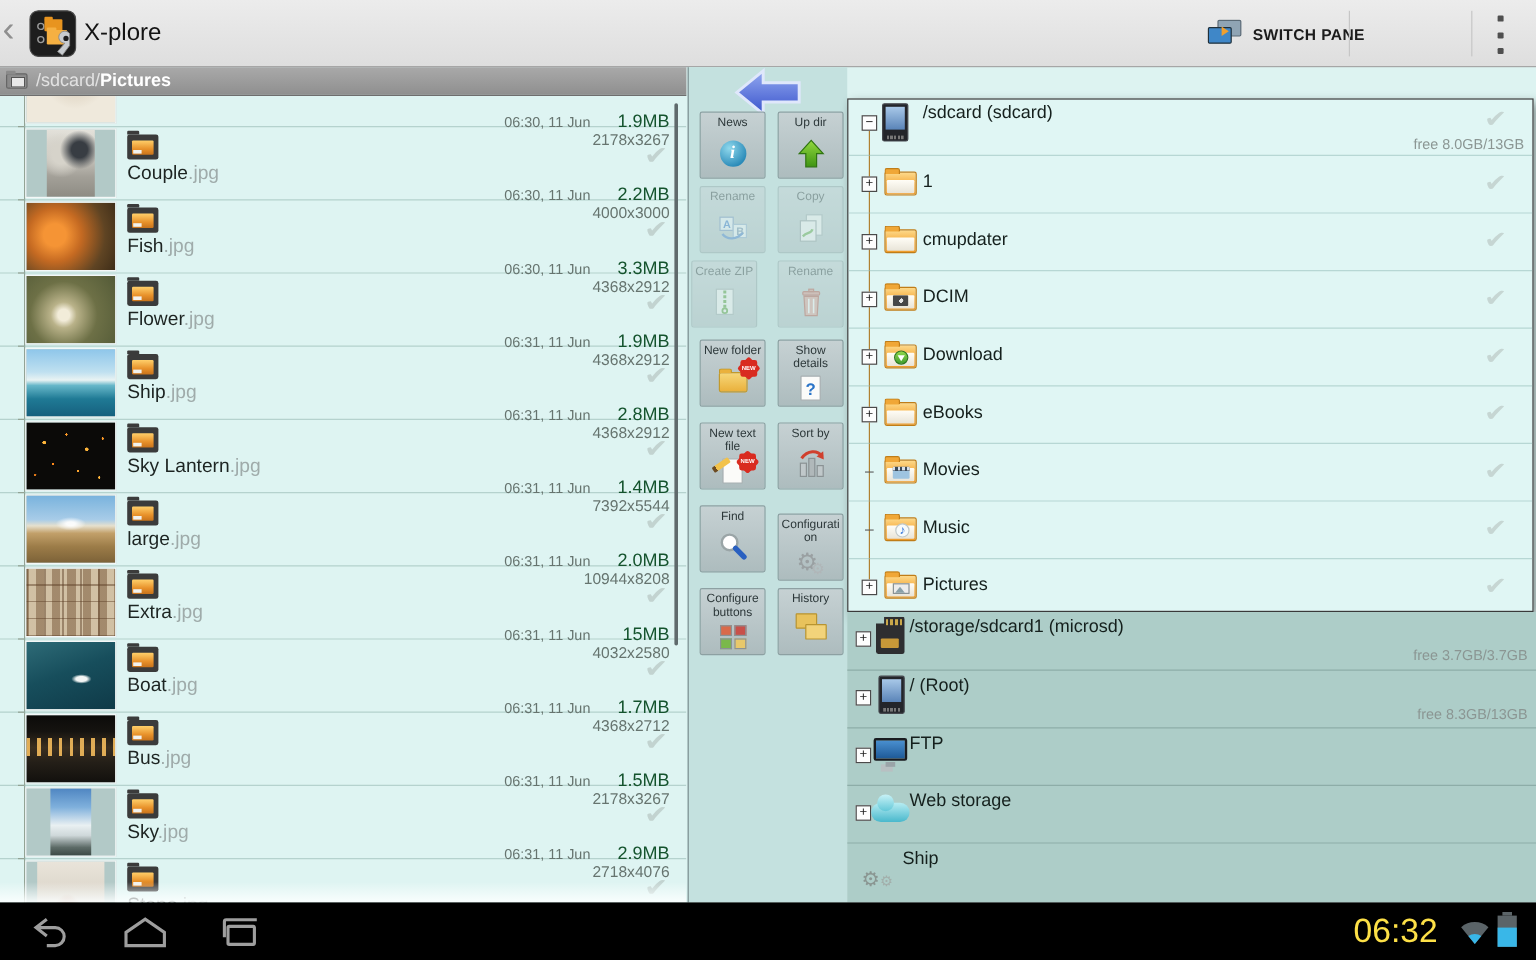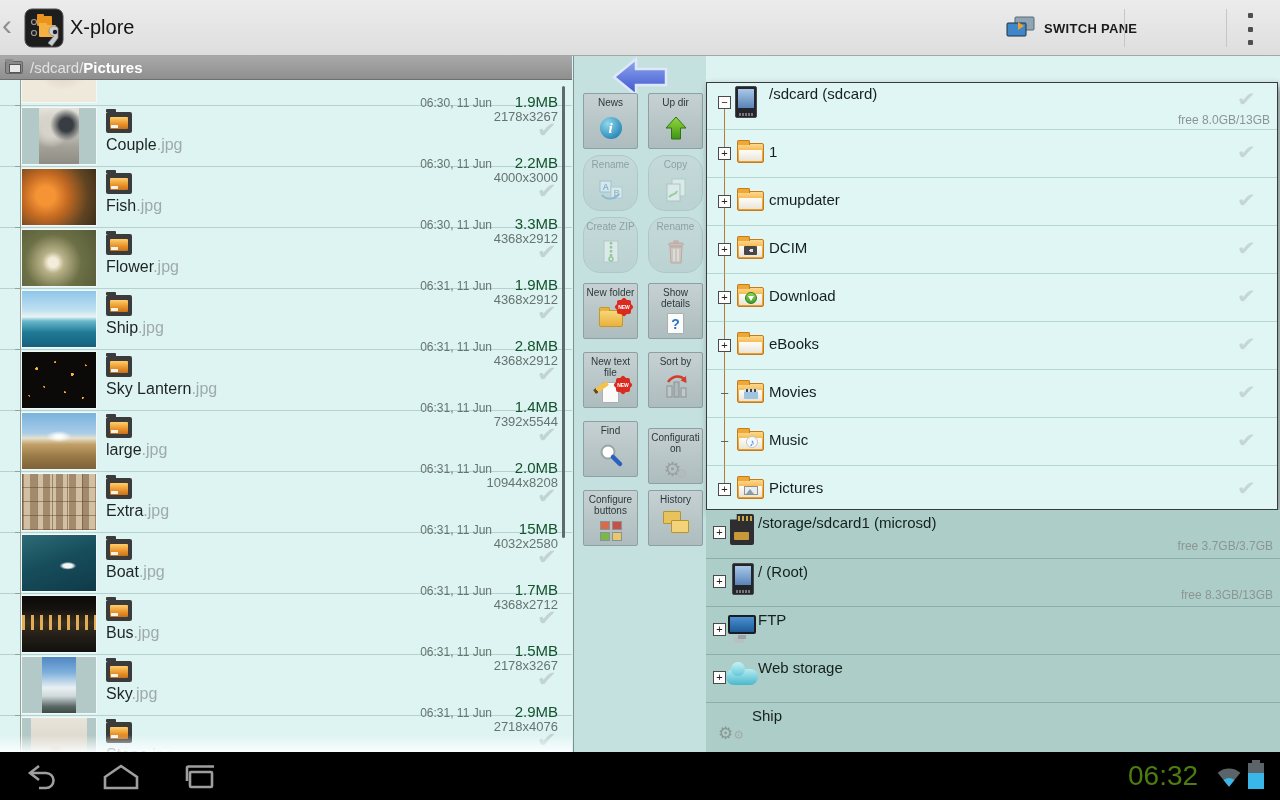--- a/index.html
+++ b/index.html
@@ -101,21 +101,21 @@
   #lscroll { position:absolute; left:562px; top:6px; width:3px; height:452px; background:#5f6a6c; border-radius:2px; }
   #glow { position:absolute; left:0; top:655px; width:572px; height:17px;
     background:linear-gradient(to top, rgba(252,255,255,.9), rgba(252,255,255,0)); }
 
   
   #midcol { position:absolute; left:573px; top:56px; width:133px; height:696px;
     background:#c4e1df; border-left:1px solid #7c8f91; }
   #bigarrow { position:absolute; left:36px; top:0; }
   .tbtn { position:absolute; width:55px; height:56px; border:1px solid #8da0a2; border-radius:2px;
     background:linear-gradient(180deg,#c6d1d3,#adbcbe); display:flex; flex-direction:column; align-items:center; }
-  .tbtn.dis { opacity:.38;border-radius:17px; }
+  .tbtn.dis { opacity:.38; }
   .tlabel { font-size:10px; line-height:11px; color:#2d383a; text-align:center; padding-top:3px; overflow-wrap:anywhere; }
   .tico { flex:1; display:flex; align-items:center; justify-content:center; position:relative; width:100%; }
 
   .ic-news { width:22px; height:22px; border-radius:50%; background:radial-gradient(circle at 35% 30%, #8fd8ec, #2a8ab8 75%);
     color:#fff; font:italic bold 15px "Liberation Serif",serif; text-align:center; line-height:22px; display:block; }
   .page { position:relative; width:17px; height:21px; background:#fbfbf9; border:1px solid #a8b0b2; border-radius:1px; display:block; }
   .qmark { position:absolute; left:0; right:0; top:2px; text-align:center; font-size:14px; font-weight:bold; color:#2a74c8; }
   .pencil { position:absolute; left:9px; top:7px; width:16px; height:5px; background:linear-gradient(90deg,#6b4a22 0 3px,#f2c24a 3px); border-radius:1px; transform:rotate(-35deg); }
   .badge { position:absolute; right:2px; top:-3px; width:14px; height:14px; }
   .badge::before, .badge i { content:''; position:absolute; inset:0; background:#d92b20; border-radius:2px; }
@@ -194,21 +194,21 @@
     background:linear-gradient(180deg,#b6ecf2,#49b8cc); }
   .ic-cloud::before { content:''; position:absolute; left:5px; top:-7px; width:14px; height:14px; border-radius:50%;
     background:linear-gradient(180deg,#c8f2f6,#63c8d8); }
   .ic-gears { position:absolute; left:12px; top:20px; color:#8a9692; }
   .ic-gears .gA { font-size:17px; }
   .ic-gears .gB { font-size:12px; color:#a2aeaa; }
 
   
   #navbar { position:absolute; left:0; top:752px; width:1280px; height:48px; background:#000; }
   .navico { position:absolute; top:11px; }
-  #clock { position:absolute; left:1128px; top:8px; font-size:28px; color:#4d7c0f; }
+  #clock { position:absolute; left:1128px; top:8px; font-size:28px; color:#fde047; }
   #battery { position:absolute; left:1248px; top:11px; width:16px; height:26px; background:#5b6468; }
   #battery::before { content:''; position:absolute; left:4px; top:-3px; width:8px; height:3px; background:#5b6468; }
   #battery .fill { position:absolute; left:0; right:0; bottom:0; height:62%; background:#39b7e8; }
   #wifi { position:absolute; left:1216px; top:14px; }
 </style>
 </head>
 <body>
 
 <div id="screen">
 
@@ -507,21 +507,21 @@
     <div class="tbtn dis" style="left:74px;top:99px">
       <div class="tlabel">Copy</div>
       <div class="tico">
           <svg width="24" height="26" viewBox="0 0 24 26">
         <rect x="8" y="2" width="13" height="17" fill="#fbfbf9" stroke="#9aa5a7"></rect>
         <rect x="3" y="7" width="13" height="17" fill="#fbfbf9" stroke="#8a9597"></rect>
         <path d="M5 20 C9 16, 12 18, 13 14" fill="none" stroke="#5aa83a" stroke-width="2"></path>
           </svg>
         </div>
     </div>
-    <div class="tbtn dis" style="left:9px;top:161px">
+    <div class="tbtn dis" style="left:2px;top:161px">
       <div class="tlabel">Create ZIP</div>
       <div class="tico">
           <svg width="24" height="26" viewBox="0 0 24 26">
         <rect x="5" y="2" width="14" height="21" fill="#fbfbf9" stroke="#9aa5a7"></rect>
         <line x1="12" y1="3" x2="12" y2="18" stroke="#4a9a28" stroke-width="2.5" stroke-dasharray="2.5 1.5"></line>
         <circle cx="12" cy="20" r="2" fill="none" stroke="#4a9a28" stroke-width="1.5"></circle>
           </svg>
         </div>
     </div>
     <div class="tbtn dis" style="left:74px;top:161px">

